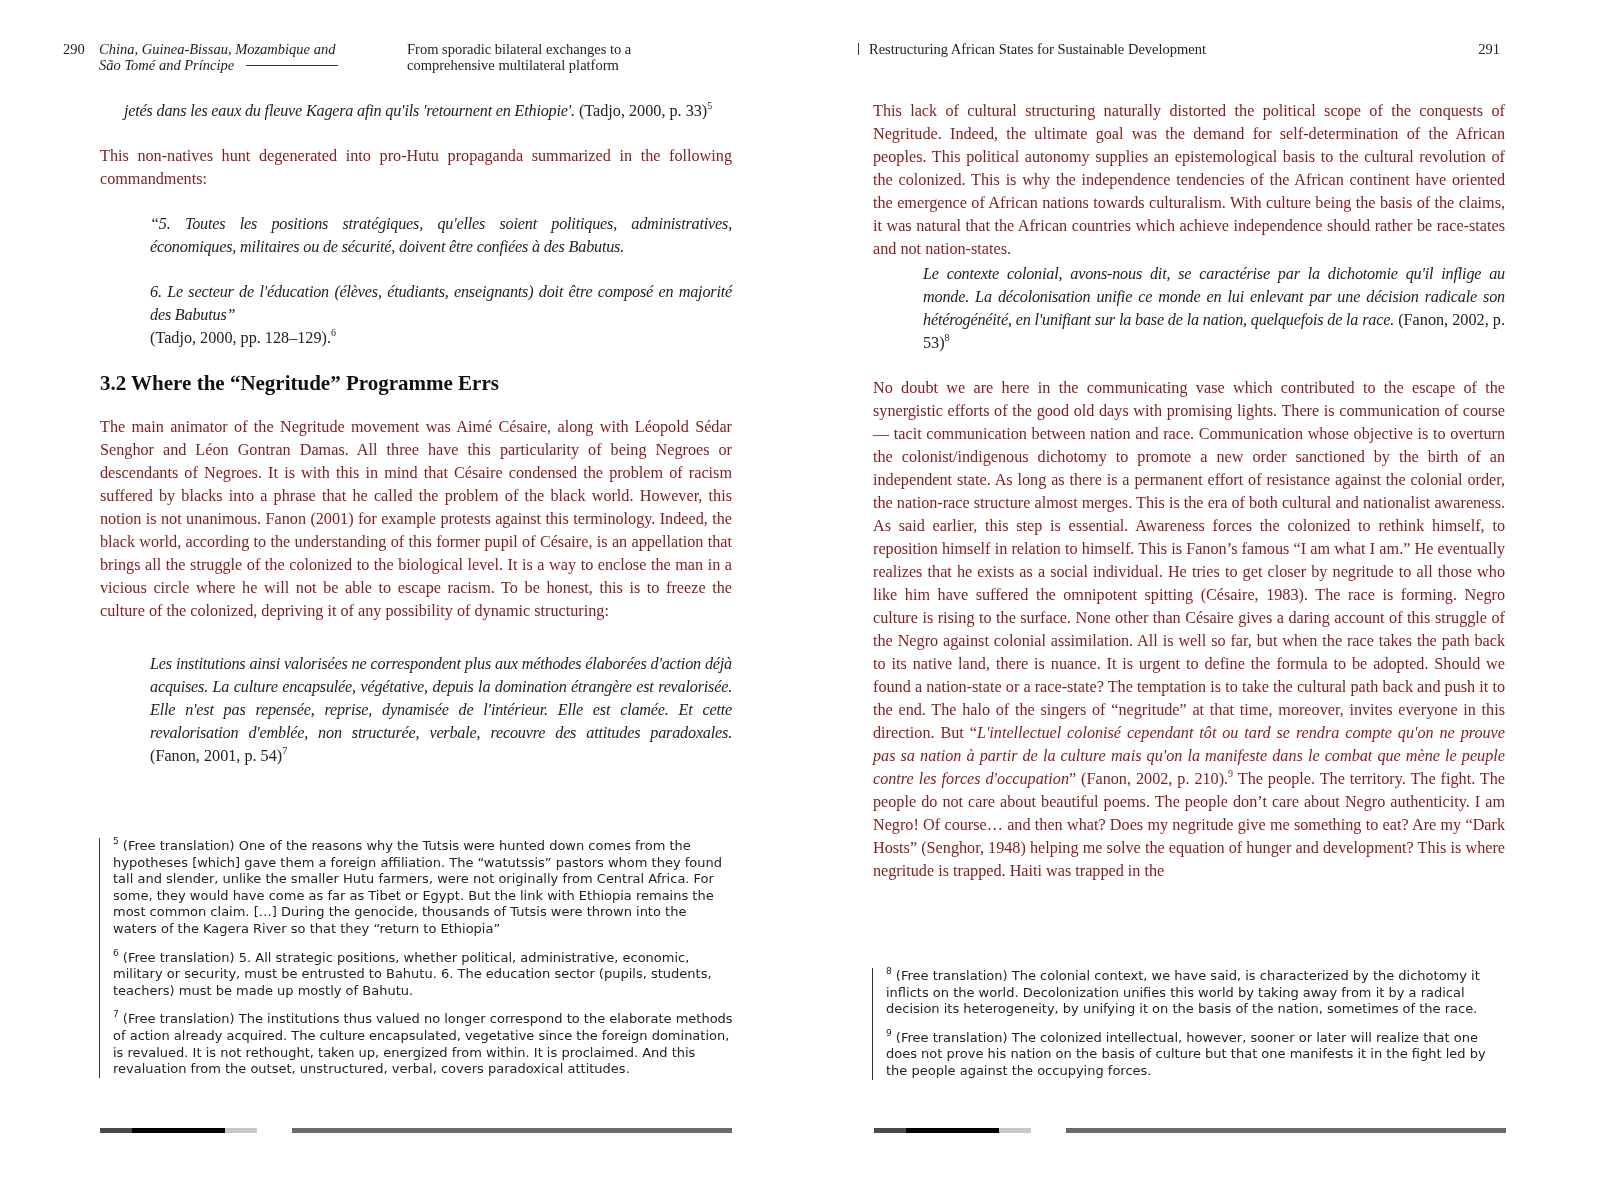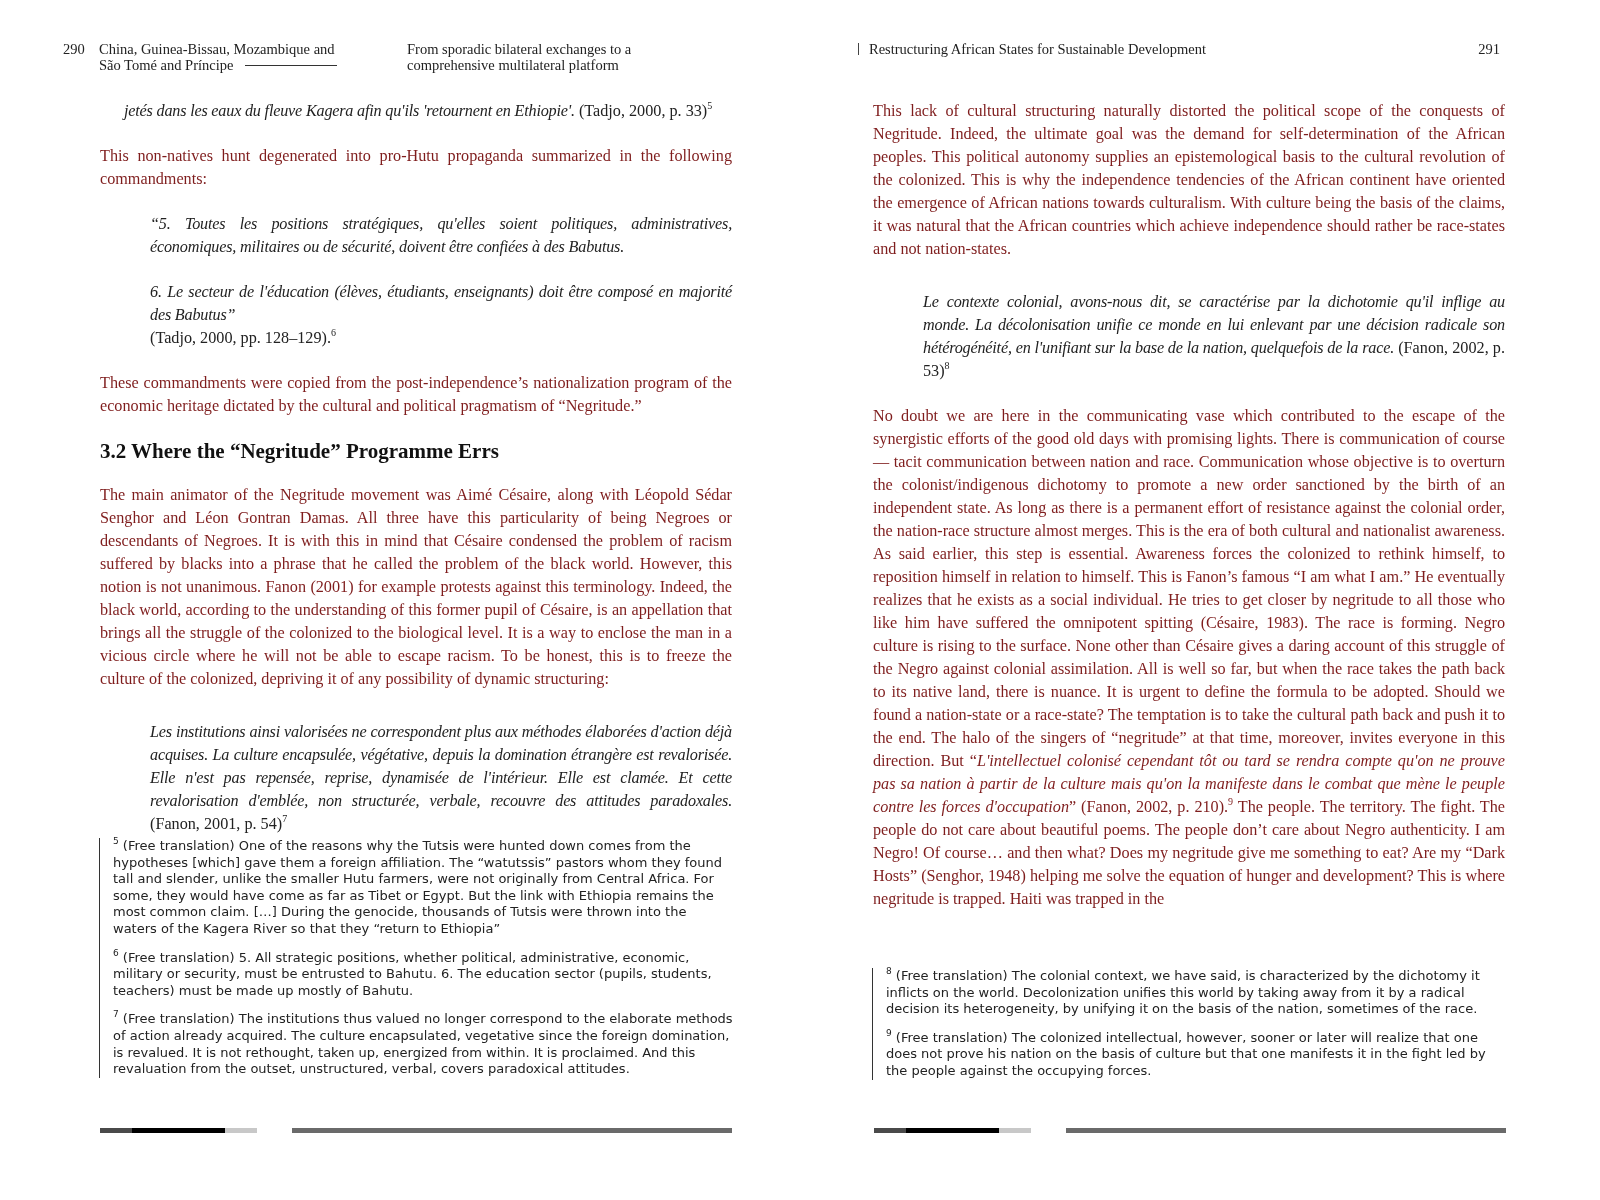--- a/index.html
+++ b/index.html
@@ -6,21 +6,21 @@
   body { width: 1600px; height: 1200px; position: relative; overflow: hidden;
          font-family: "Liberation Serif", "DejaVu Serif", serif; color: #222; }
   .page { position: absolute; top: 0; width: 800px; height: 856px; }
   .page.left { left: 0; }
   .page.right { left: 800px; }
 
   
   .rh { position: absolute; top: 41px; font-size: 14.5px; line-height: 16px; color: #222; }
   .rh-num { position: absolute; }
   .left .rh-num { left: 63px; top: 41px; }
-  .left .rh-a { left: 99px; width: 260px; }
+  .left .rh-a { left: 99px; width: 260px; font-style: italic; }
   .left .rh-a .rh-line2 { display: inline-flex; align-items: center; gap: 12px; }
   .left .rh-a .rule { display: inline-block; width: 92px; height: 1px; background: #333; }
   .left .rh-b { left: 407px; width: 260px; }
   .right .rh-bar { position: absolute; left: 58px; top: 43px; width: 1px; height: 12px; background: #444; }
   .right .rh-title { left: 69px; }
   .right .rh-num { right: 100px; top: 41px; text-align: right; }
 
   
   .content { position: absolute; width: 632px; }
   .left .content { left: 100px; top: 100px; }
@@ -75,21 +75,20 @@
     <p class="body" style="margin-top:22px;">This non-natives hunt degenerated into pro-Hutu propaganda summarized in the following commandments:</p>
 
     <p class="quote" style="margin-top:22px;">
       <i>“5. Toutes les positions stratégiques, qu'elles soient politiques, administratives, économiques, militaires ou de sécurité, doivent être confiées à des Babutus.</i>
     </p>
     <p class="quote" style="margin-top:22px;">
       <i>6. Le secteur de l'éducation (élèves, étudiants, enseignants) doit être composé en majorité des Babutus”</i><br>
       <span>(Tadjo, 2000, pp. 128–129).</span><sup>6</sup>
     </p>
 
-    <p class="body" style="margin-top:22px;">These commandments were copied from the post-independence’s nationalization program of the economic heritage dictated by the cultural and political pragmatism of “Negritude.”</p>
 
     <h2 class="section" style="margin-top:20px;">3.2  Where the “Negritude” Programme Errs</h2>
 
     <p class="body" style="margin-top:20px;">The main animator of the Negritude movement was Aimé Césaire, along with Léopold Sédar Senghor and Léon Gontran Damas. All three have this particularity of being Negroes or descendants of Negroes. It is with this in mind that Césaire condensed the problem of racism suffered by blacks into a phrase that he called the problem of the black world. However, this notion is not unanimous. Fanon (2001) for example protests against this terminology. Indeed, the black world, according to the understanding of this former pupil of Césaire, is an appellation that brings all the struggle of the colonized to the biological level. It is a way to enclose the man in a vicious circle where he will not be able to escape racism. To be honest, this is to freeze the culture of the colonized, depriving it of any possibility of dynamic structuring:</p>
 
     <p class="quote" style="margin-top:30px;">
       <i>Les institutions ainsi valorisées ne correspondent plus aux méthodes élaborées d'action déjà acquises. La culture encapsulée, végétative, depuis la domination étrangère est revalorisée. Elle n'est pas repensée, reprise, dynamisée de l'intérieur. Elle est clamée. Et cette revalorisation d'emblée, non structurée, verbale, recouvre des attitudes paradoxales.</i><span> (Fanon, 2001, p. 54)</span><sup>7</sup>
     </p>
   </div>
 
@@ -109,21 +108,21 @@
 
 <div class="page right">
   <div class="rh-bar"></div>
   <div class="rh rh-title">Restructuring African States for Sustainable Development</div>
   <div class="rh rh-num">291</div>
 
   <div class="content" style="left:73px;">
     <p class="body">This lack of cultural structuring naturally distorted the political scope of the conquests of Negritude. Indeed, the ultimate goal was the demand for self-determination of the African peoples. This political autonomy supplies an epistemological basis to the cultural revolution of the colonized. This is why the independence tendencies of the African continent have oriented the emergence of African nations towards culturalism. With culture being the basis of the claims, it was natural that the African countries which achieve independence should rather be race-states and not nation-states.</p>
 
 
-    <p class="quote" style="margin-top:30px;">
+    <p class="quote" style="margin-top:2px;">
       <i>Le contexte colonial, avons-nous dit, se caractérise par la dichotomie qu'il inflige au monde. La décolonisation unifie ce monde en lui enlevant par une décision radicale son hétérogénéité, en l'unifiant sur la base de la nation, quelquefois de la race.</i><span> (Fanon, 2002, p. 53)</span><sup>8</sup>
     </p>
 
     <p class="body" style="margin-top:22px;">
       <span>No doubt we are here in the communicating vase which contributed to the escape of the synergistic efforts of the good old days with promising lights. There is communication of course — tacit communication between nation and race. Communication whose objective is to overturn the colonist/indigenous dichotomy to promote a new order sanctioned by the birth of an independent state. As long as there is a permanent effort of resistance against the colonial order, the nation-race structure almost merges. This is the era of both cultural and nationalist awareness. As said earlier, this step is essential. Awareness forces the colonized to rethink himself, to reposition himself in relation to himself. This is Fanon’s famous “I am what I am.” He eventually realizes that he exists as a social individual. He tries to get closer by negritude to all those who like him have suffered the omnipotent spitting (Césaire, 1983). The race is forming. Negro culture is rising to the surface. None other than Césaire gives a daring account of this struggle of the Negro against colonial assimilation. All is well so far, but when the race takes the path back to its native land, there is nuance. It is urgent to define the formula to be adopted. Should we found a nation-state or a race-state? The temptation is to take the cultural path back and push it to the end. The halo of the singers of “negritude” at that time, moreover, invites everyone in this direction. But “</span><i>L'intellectuel colonisé cependant tôt ou tard se rendra compte qu'on ne prouve pas sa nation à partir de la culture mais qu'on la manifeste dans le combat que mène le peuple contre les forces d'occupation</i><span>” (Fanon, 2002, p. 210).</span><sup>9</sup><span> The people. The territory. The fight. The people do not care about beautiful poems. The people don’t care about Negro authenticity. I am Negro! Of course… and then what? Does my negritude give me something to eat? Are my “Dark Hosts” (Senghor, 1948) helping me solve the equation of hunger and development? This is where negritude is trapped. Haiti was trapped in the</span>
     </p>
   </div>
 
   <div class="footnotes">
     <p><sup>8</sup><span> (Free translation) The colonial context, we have said, is characterized by the dichotomy it inflicts on the world. Decolonization unifies this world by taking away from it by a radical decision its heterogeneity, by unifying it on the basis of the nation, sometimes of the race.</span></p>

